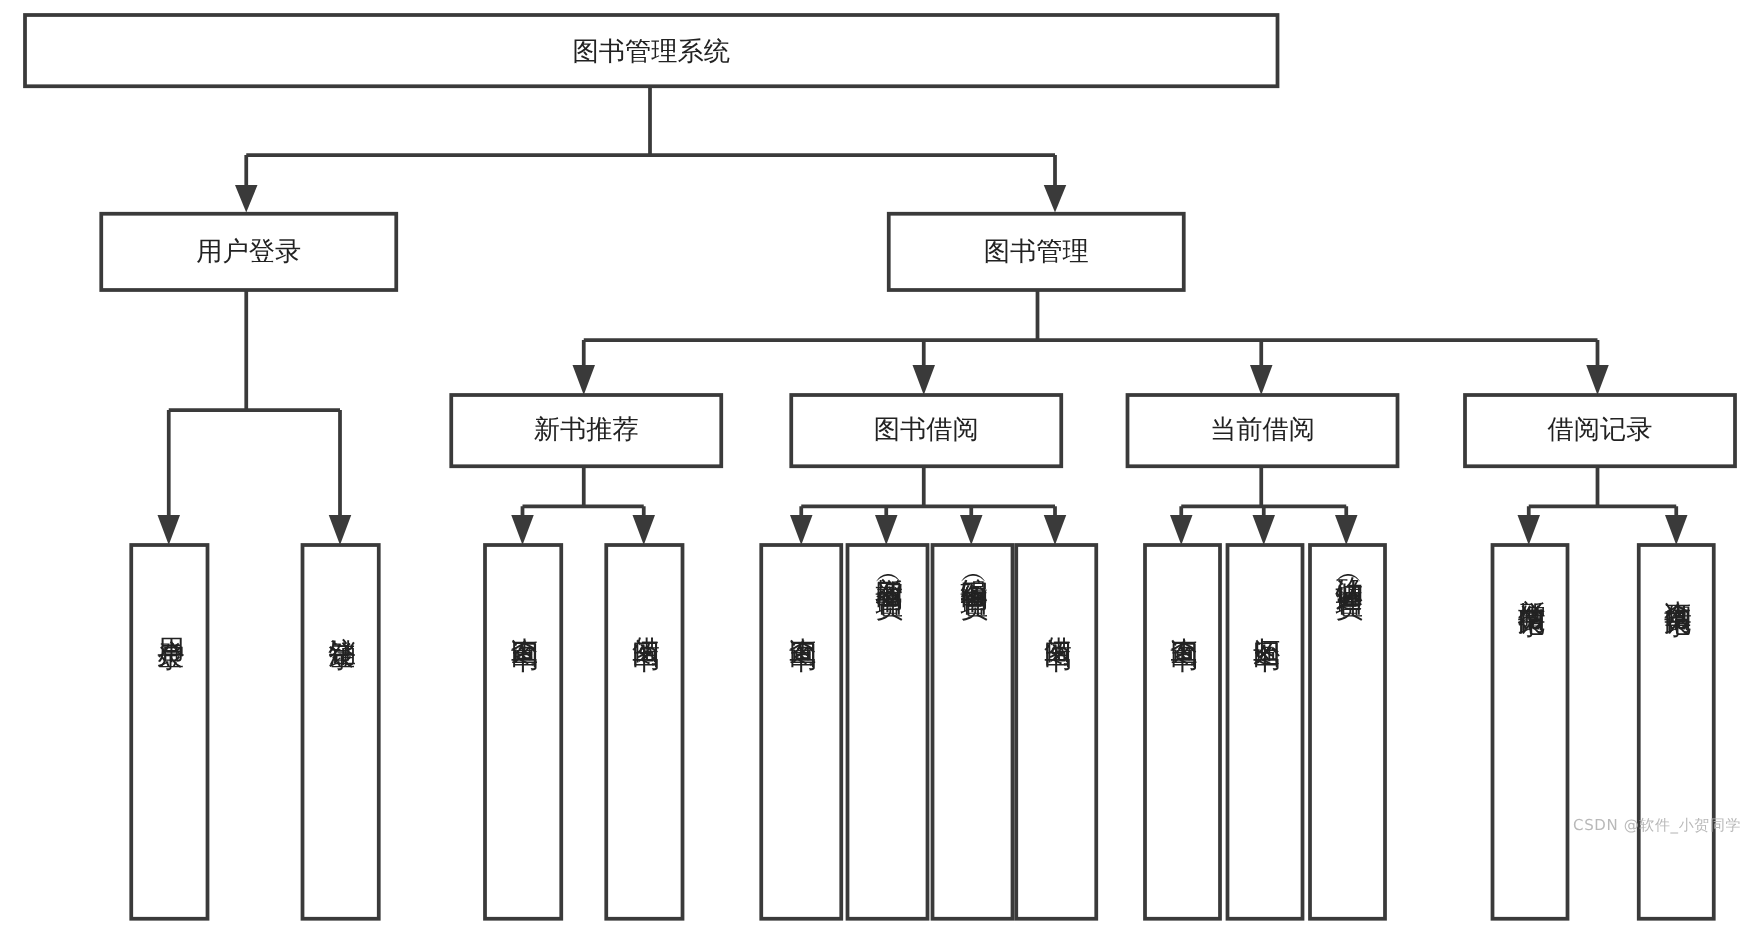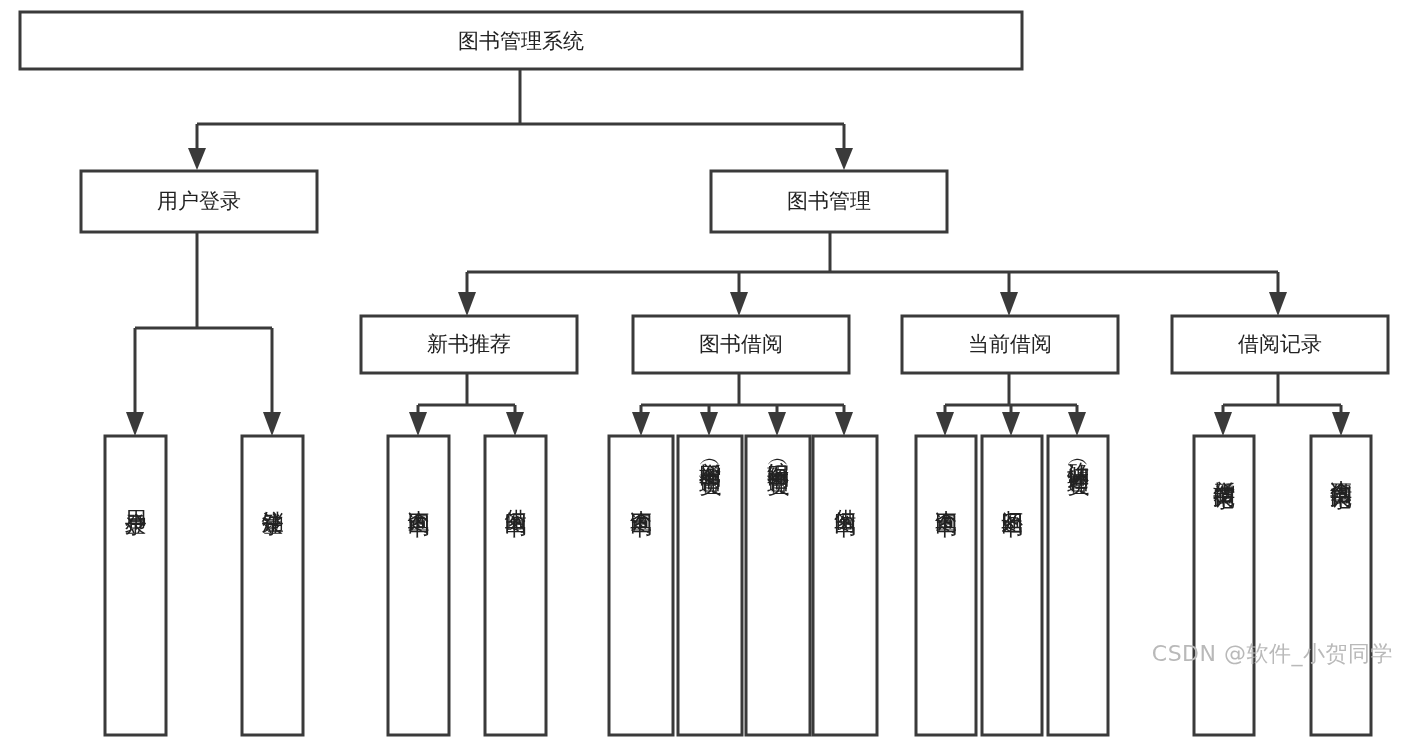--- a/index.html
+++ b/index.html
@@ -65,21 +65,21 @@
     line-height: 1.12;
     color: #222222;
     letter-spacing: 2px;
     white-space: nowrap;
   }
   #watermark {
     position: absolute;
     right: 12px;
     bottom: 6px;
     font-family: "DejaVu Sans", "Liberation Sans", sans-serif;
-    font-size: 22px;
+    font-size: 12px;
     color: #b9b9b9;
     letter-spacing: 0.5px;
     white-space: nowrap;
   }
 </style>
 </head>
 <body>
 
 <div id="diagram-root">
 

